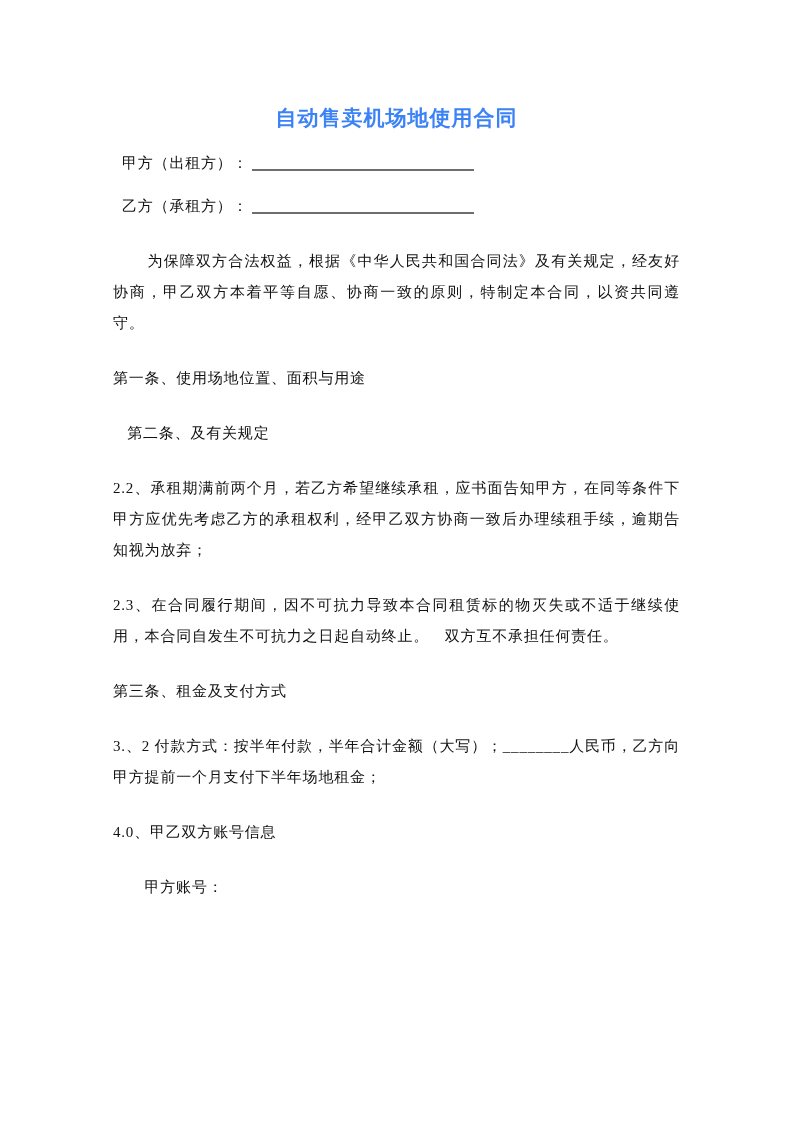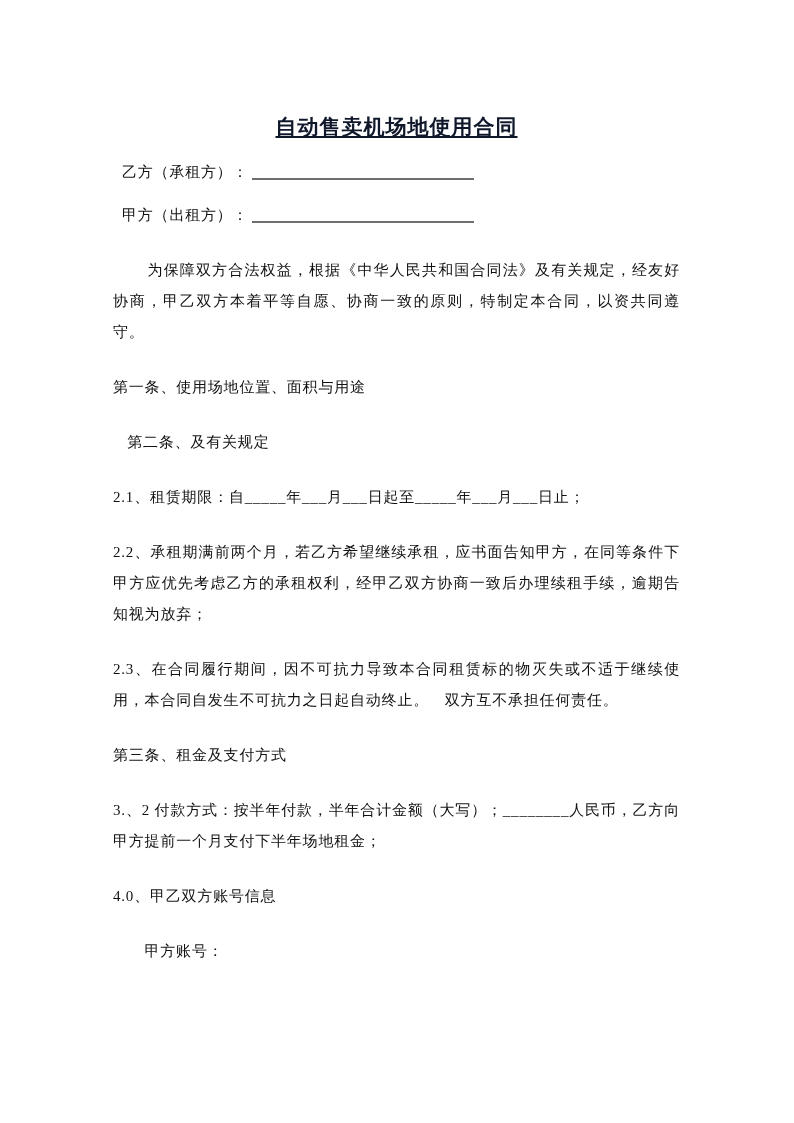--- a/index.html
+++ b/index.html
@@ -19,23 +19,22 @@
     font-size: 15px;
     overflow: hidden;
   }
   .doc-title {
     font-family: "Liberation Sans", "DejaVu Sans", sans-serif;
     font-size: 21px;
     font-weight: bold;
     text-align: center;
     line-height: 30px;
     letter-spacing: 1px;
-    margin: 10px 0 15px 0;
-    color: #0f172a;
-    text-decoration: underline;
+    margin: 1px 0 15px 0;
+    color: #3b82f6;
   }
   p.line {
     margin: 24px 0 0 0;
     line-height: 31px;
     letter-spacing: 0.8px;
     text-align: justify;
     word-break: break-all;
   }
   p.party {
     margin: 12px 0 0 0;
@@ -56,36 +55,35 @@
   .pad2 { padding-left: 2.1em; }
 </style>
 </head>
 <body>
 
 <div class="page">
 
   <h1 class="doc-title">自动售卖机场地使用合同</h1>
 
   <p class="party">
-    <span>乙方（承租方）：</span><span class="fill-line"></span>
+    <span>甲方（出租方）：</span><span class="fill-line"></span>
   </p>
 
   <p class="party">
-    <span>甲方（出租方）：</span><span class="fill-line"></span>
+    <span>乙方（承租方）：</span><span class="fill-line"></span>
   </p>
 
   <p class="line indent-first">为保障双方合法权益，根据《中华人民共和国合同法》及有关规定，经友好协商，甲乙双方本着平等自愿、协商一致的原则，特制定本合同，以资共同遵守。</p>
 
   <p class="line">第一条、使用场地位置、面积与用途</p>
 
 
 
   <p class="line pad1">第二条、及有关规定</p>
 
-  <p class="line">2.1、租赁期限：自_____年___月___日起至_____年___月___日止；</p>
 
   <p class="line">2.2、承租期满前两个月，若乙方希望继续承租，应书面告知甲方，在同等条件下甲方应优先考虑乙方的承租权利，经甲乙双方协商一致后办理续租手续，逾期告知视为放弃；</p>
 
   <p class="line">2.3、在合同履行期间，因不可抗力导致本合同租赁标的物灭失或不适于继续使用，本合同自发生不可抗力之日起自动终止。　双方互不承担任何责任。</p>
 
   <p class="line">第三条、租金及支付方式</p>
 
 
   <p class="line">3.、2 付款方式：按半年付款，半年合计金额（大写）；________人民币，乙方向甲方提前一个月支付下半年场地租金；</p>
 

